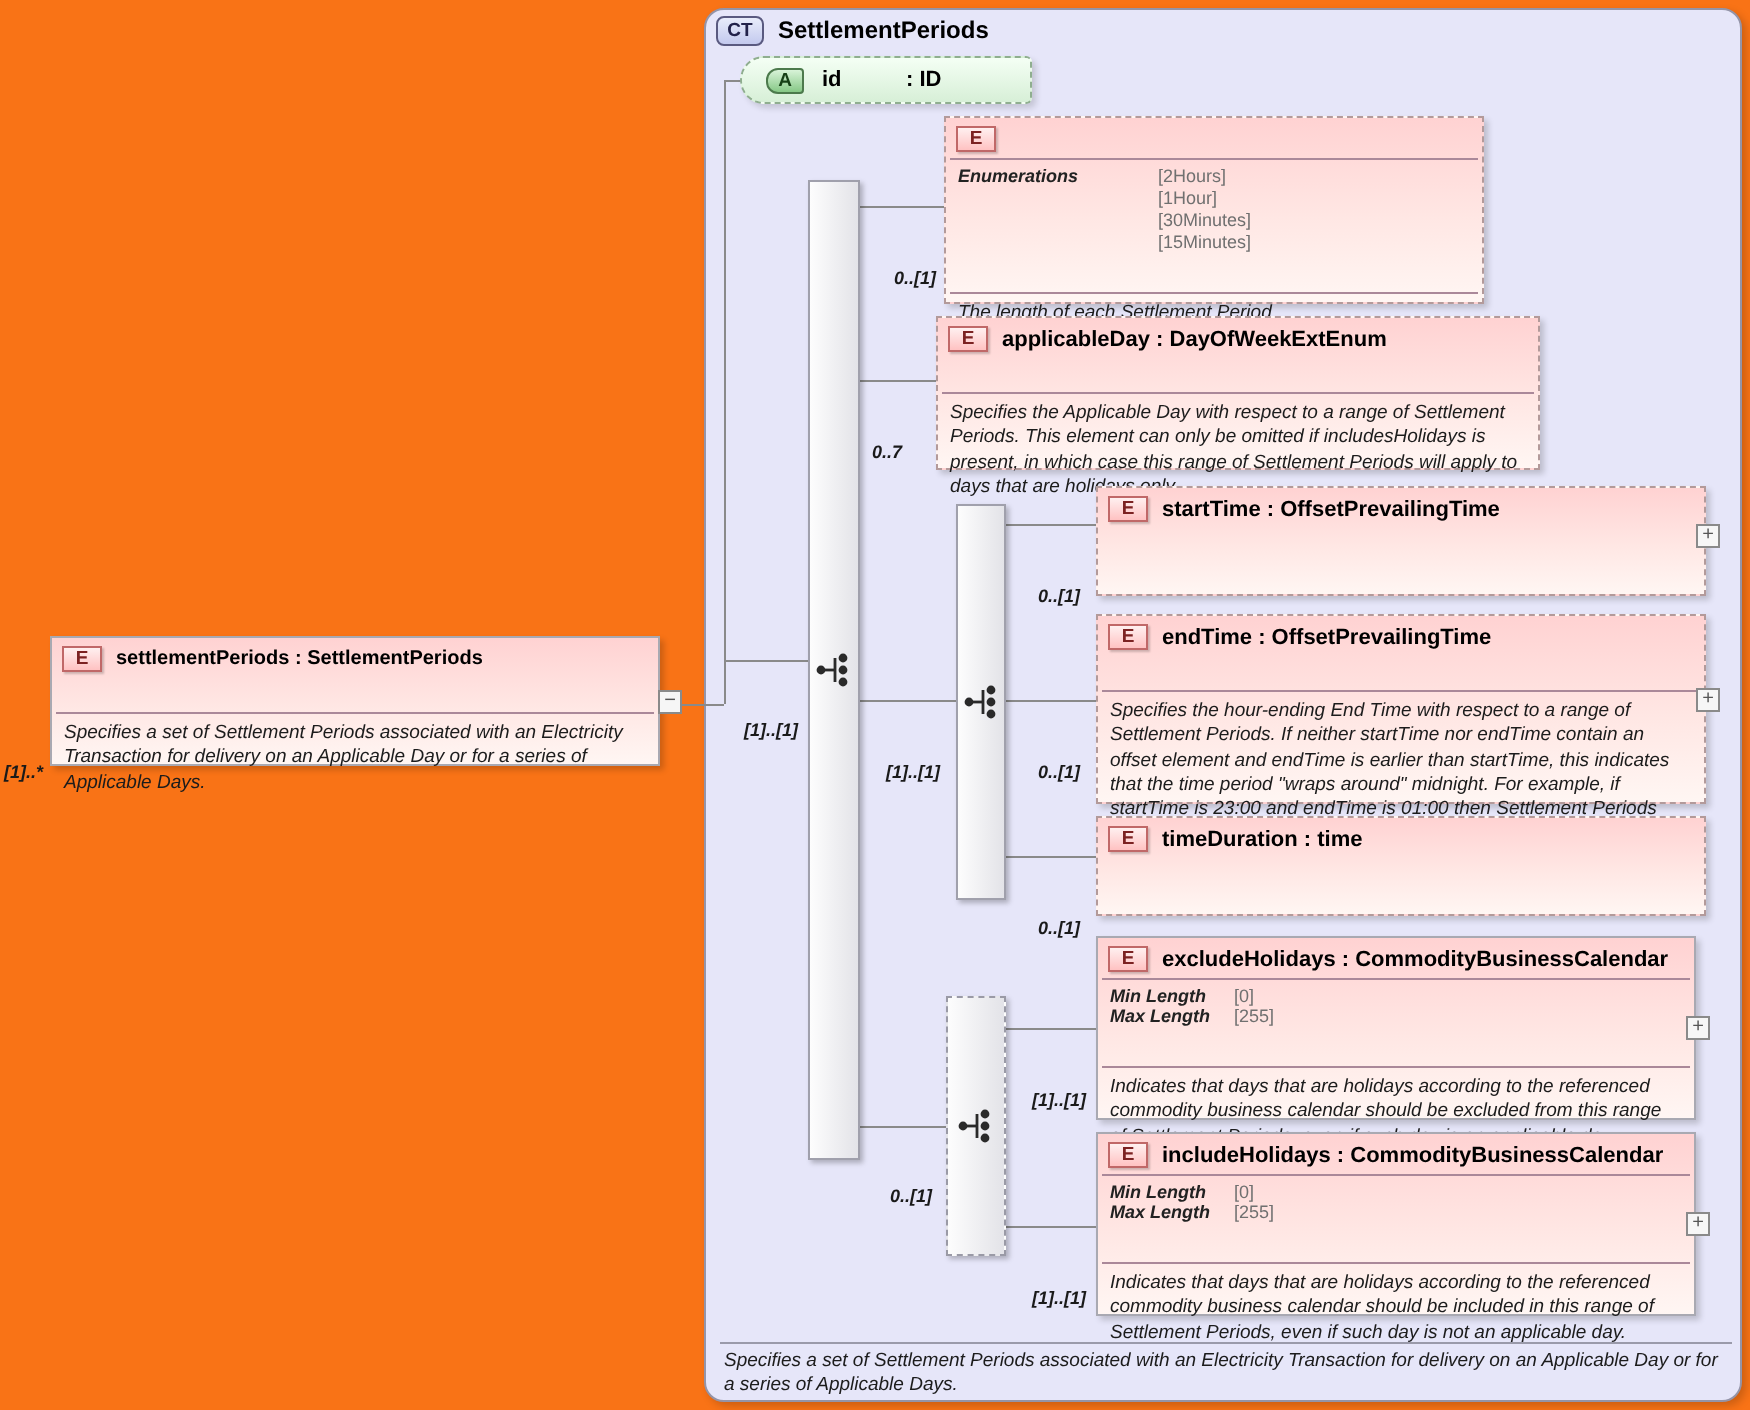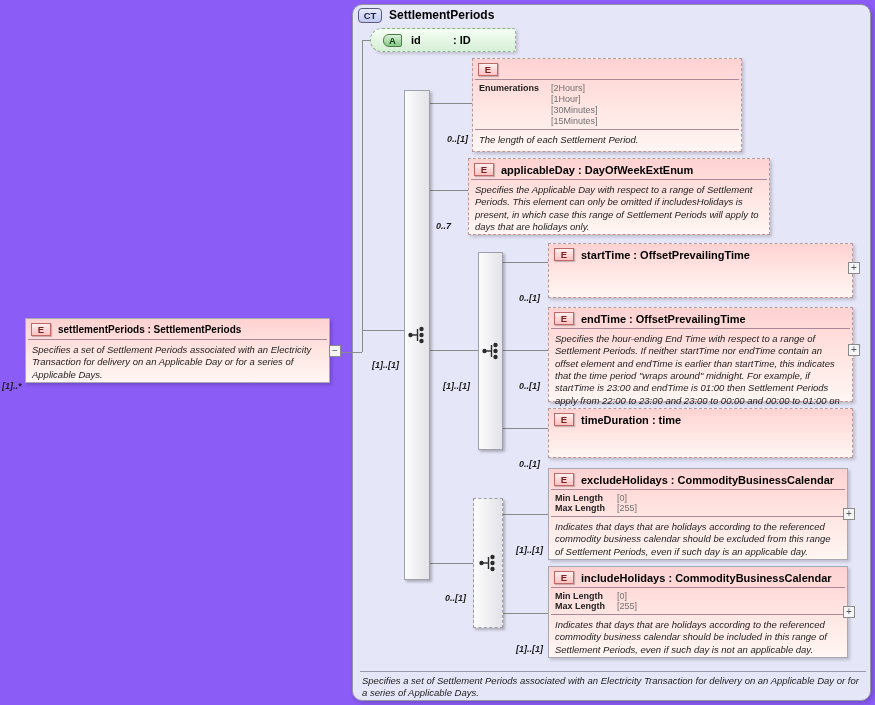--- a/index.html
+++ b/index.html
@@ -1,17 +1,17 @@
 <!DOCTYPE html>
 <html><head>
 <meta charset="utf-8">
 <style>
   * { box-sizing: border-box; }
   body { margin:0; font-family:"Liberation Sans", sans-serif; background:#fff; }
-  .canvas { position:relative; width:875px; height:705px; background:#8b5cf6; overflow:hidden; }
+  .canvas { position:relative; width:875px; height:705px; background:#f97316; overflow:hidden; }
 
   
   .ct-box { position:absolute; left:352px; top:4px; width:519px; height:697px;
             background:#e6e6f9; border:1px solid #9494a8; border-radius:10px;
             box-shadow:2px 2px 4px rgba(0,0,0,.18); }
   .ct-badge { position:absolute; left:358px; top:8px; width:24px; height:15px;
               background:linear-gradient(#e8ecfb,#c3c9ee); border:1px solid #5a5a80; border-radius:4px;
               font-size:9.5px; font-weight:bold; color:#22224a; text-align:center; line-height:13px; }
   .ct-title { position:absolute; left:389px; top:8px; font-size:12px; font-weight:bold; color:#000; white-space:nowrap; }
 
@@ -33,24 +33,24 @@
   .elem { position:absolute; background:linear-gradient(180deg,#ffd2d2 0%,#ffe7e4 55%,#fff6f3 100%);
           border:1px solid #a9a9b2; box-shadow:2px 2px 3px rgba(0,0,0,.18); font-size:11px; color:#000; }
   .elem.dashed { border:1px dashed #b39a9a; }
   .elem-header { display:flex; align-items:center; padding:4px 5px 3px 5px; white-space:nowrap; }
   .elem-title { font-weight:bold; font-size:11px; margin-left:7px; letter-spacing:0; }
   .badge-e { width:20px; height:13px; flex:0 0 20px; background:linear-gradient(#fff0f0,#ffc2c2);
              border:1px solid #c06868; color:#7c2222; font-size:9.5px; font-weight:bold;
              text-align:center; line-height:11px; box-shadow:1px 1px 1px rgba(0,0,0,.2); }
   .facets { border-top:1px solid #a89; margin:0 2px; padding:3px 4px 3px 4px;
             display:grid; grid-template-columns:72px 1fr; row-gap:0; font-size:9px; }
-  .facet-label { font-weight:bold; color:#222; }
-  .facet-vals { color:#707070; display:flex; flex-direction:column; gap:1px; }
+  .facet-label { font-style:italic; font-weight:bold; color:#222; }
+  .facet-vals { color:#707070; display:flex; flex-direction:column; gap:1px;margin-left:28px; }
   .facet-val { color:#707070; }
-  .doc { border-top:1px solid #a89; margin:0 2px; padding:4px 4px 3px 4px;
+  .doc { border-top:1px solid #a89; margin:17px 2px; padding:4px 4px 3px 4px;
          font-style:italic; font-size:9.5px; line-height:1.3; color:#1c1c1c; }
 
   
   .attr-pill { position:absolute; left:370px; top:28px; width:146px; height:24px;
                background:linear-gradient(180deg,#f4fff4,#d7efd7);
                border:1px dashed #8fae8f; border-radius:12px 3px 3px 12px;
                display:flex; align-items:center; padding-left:12px;
                box-shadow:2px 2px 3px rgba(0,0,0,.15); }
   .badge-a { width:19px; height:13px; background:linear-gradient(#d8f3d8,#86c886);
              border:1px solid #4c7a4c; border-radius:6px 2px 2px 6px; color:#163f16;

